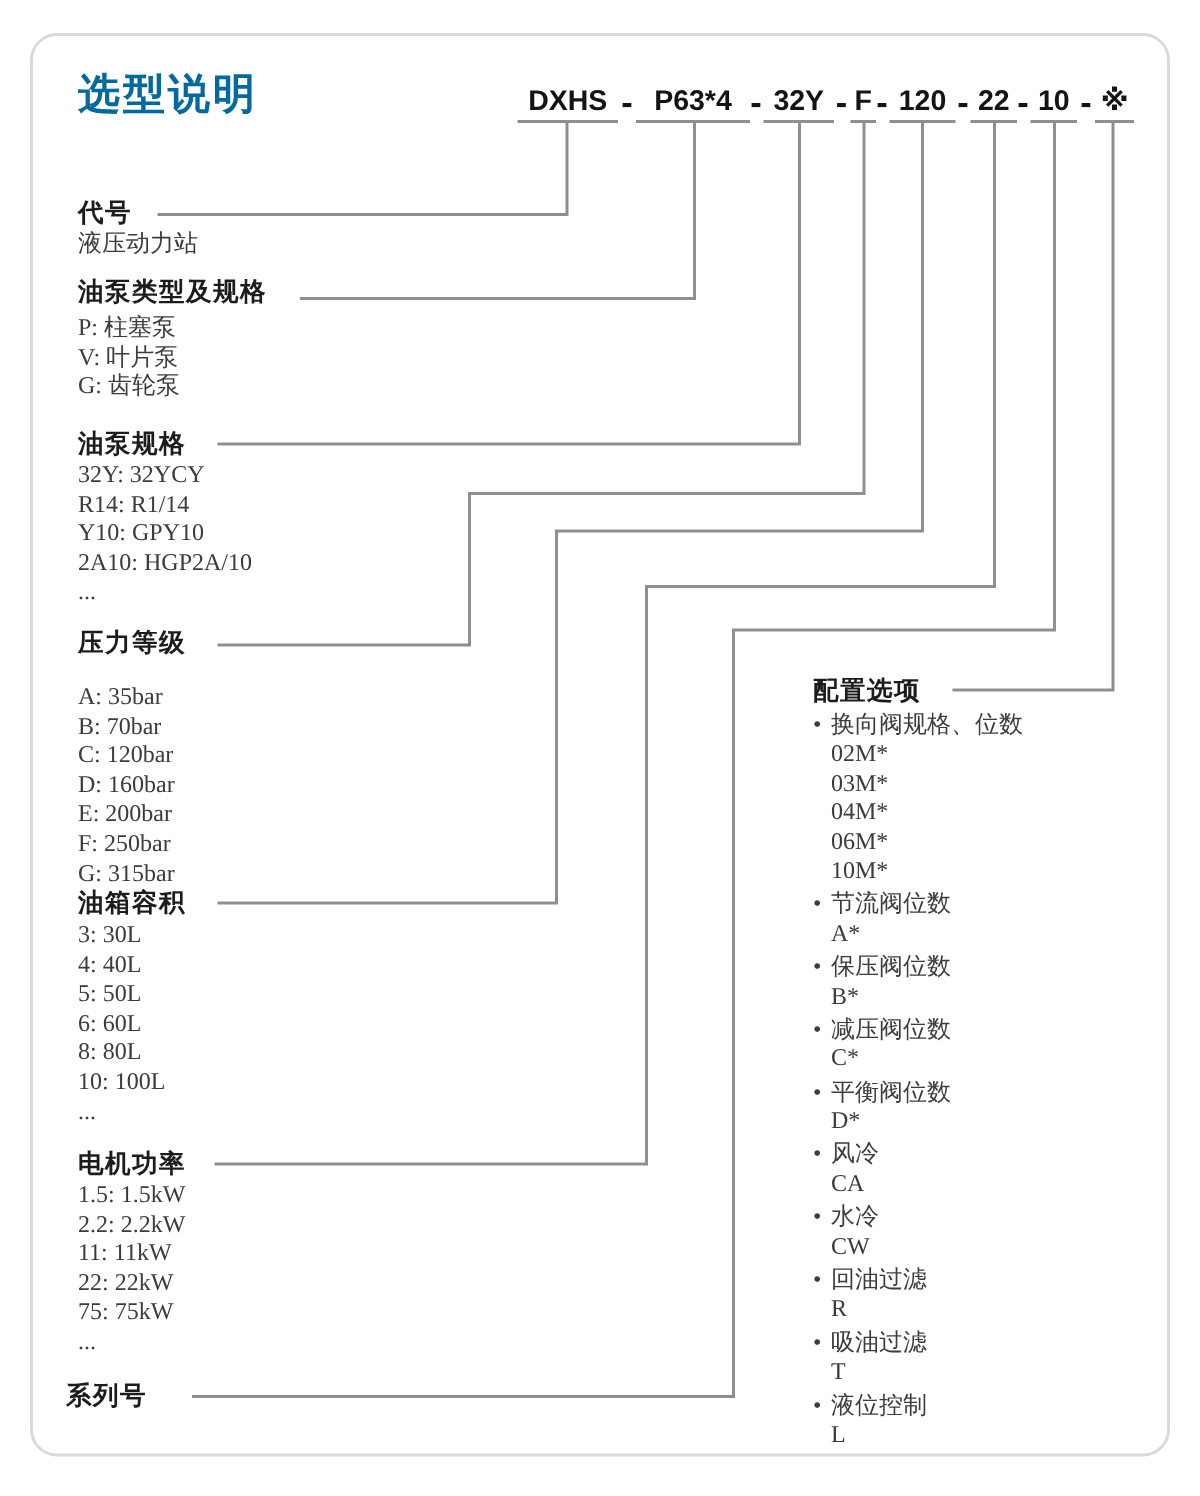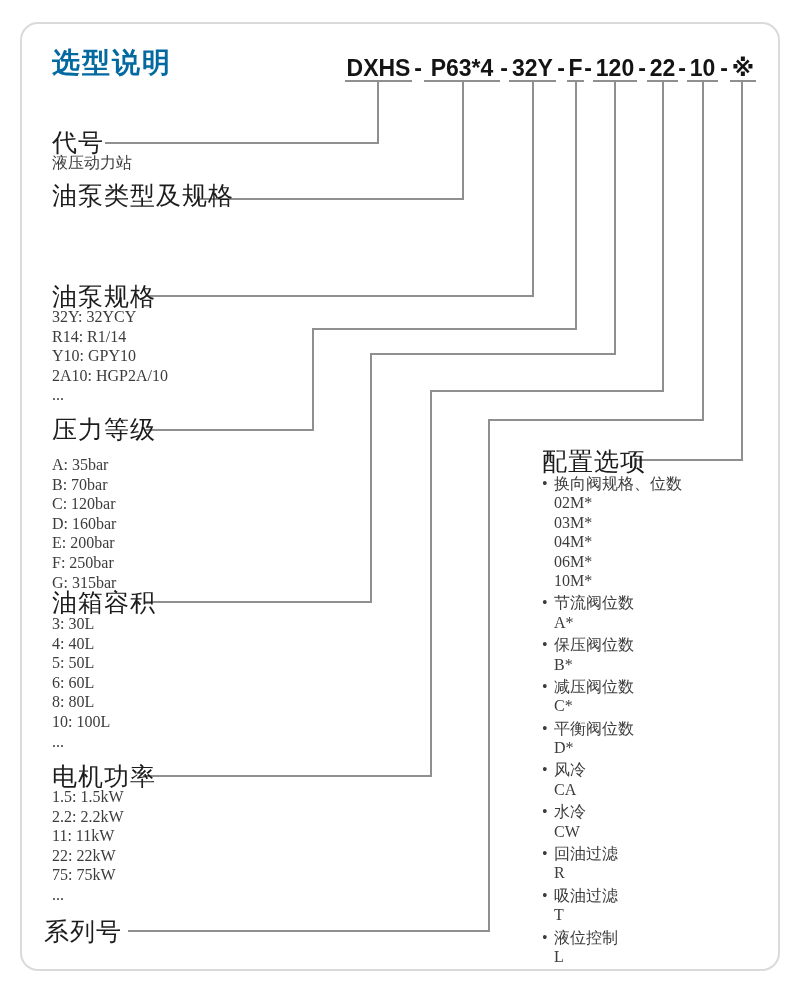--- a/index.html
+++ b/index.html
@@ -12,29 +12,29 @@
     position:absolute;left:20px;top:22px;width:756px;height:945px;
     border:2px solid #dadada;border-radius:18px;background:#ffffff;
   }
   svg.lines{position:absolute;left:0;top:0;}
   .title{
     position:absolute;left:52px;top:44px;
     font-size:28px;font-weight:bold;color:#0369a1;letter-spacing:2px;white-space:nowrap;
   }
   .code-seg{
     position:absolute;top:56px;height:24px;line-height:24px;
-    font-size:23px;font-weight:bold;color:#141414;text-align:center;white-space:nowrap;
+    font-size:19px;font-weight:bold;color:#141414;text-align:center;white-space:nowrap;
   }
   .code-sep{
     position:absolute;top:56px;height:24px;line-height:24px;width:12px;
     font-size:23px;font-weight:bold;color:#141414;text-align:center;
   }
   .sec{position:absolute;white-space:nowrap;}
   .sec-h{
-    font-size:25px;font-weight:normal;color:#1c1c1c;letter-spacing:1px;
+    font-size:17px;font-weight:bold;color:#1c1c1c;letter-spacing:1px;
     height:22px;line-height:22px;
   }
   .sec-items{font-size:16px;color:#3c3c3c;}
   .sec-items .item{line-height:19.6px;height:19.6px;font-family:Liberation Serif, serif;}
   .sec.options .sec-items .item{line-height:19.4px;height:19.4px;position:relative;padding-left:12px;}
   .sec.options .sec-items .item.has-bullet{margin-top:3px;}
   .sec.options .sec-items .item.first{margin-top:0;}
   .bullet{position:absolute;left:0;top:0;font-size:16px;}
 </style>
 </head>
@@ -76,20 +76,25 @@
 
 <div class="sec" style="left:52px;top:131px">
   <div class="sec-h">代号</div>
   <div class="sec-items">
       <div class="item">液压动力站</div>
     </div>
 </div>
 
 <div class="sec" style="left:52px;top:184px">
   <div class="sec-h">油泵类型及规格</div>
+  <div class="sec-items" style="margin-top:3px">
+      <div class="item">P: 柱塞泵</div>
+      <div class="item">V: 叶片泵</div>
+      <div class="item">G: 齿轮泵</div>
+    </div>
 </div>
 
 <div class="sec" style="left:52px;top:285px">
   <div class="sec-h">油泵规格</div>
   <div class="sec-items">
       <div class="item">32Y: 32YCY</div>
       <div class="item">R14: R1/14</div>
       <div class="item">Y10: GPY10</div>
       <div class="item">2A10: HGP2A/10</div>
       <div class="item">...</div>

